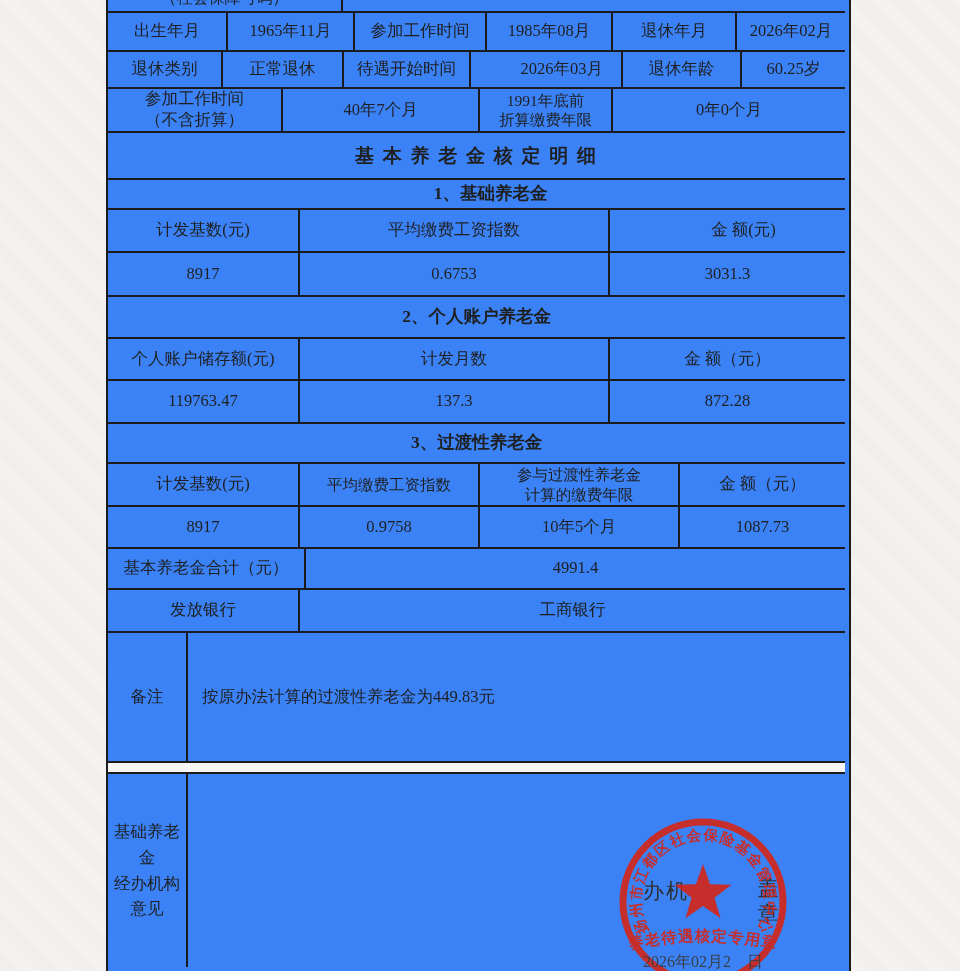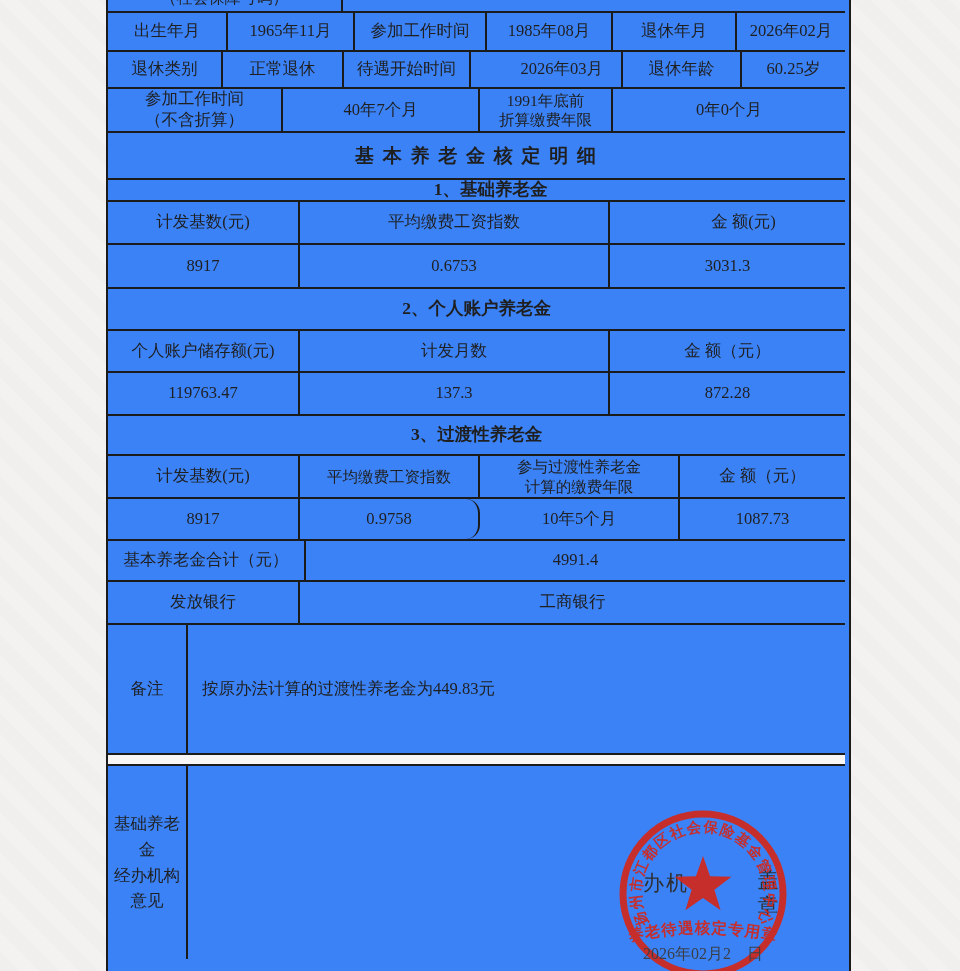--- a/index.html
+++ b/index.html
@@ -85,21 +85,21 @@
       <span>1991年底前</span>
       <span>折算缴费年限</span>
     </div>
     <div class="cell" style="width:232px;">0年0个月</div>
   </div>
 
   <div class="row title-row" style="height:47px;">
     <div class="cell" style="width:737px;">基 本 养 老 金 核 定 明 细</div>
   </div>
 
-  <div class="row sec-header" style="height:22px;padding-left:28px;">
+  <div class="row sec-header" style="height:30px;padding-left:28px;">
     <div class="cell" style="width:737px;">1、基础养老金</div>
   </div>
   <div class="row" style="height:43px;">
     <div class="cell" style="width:192px;">计发基数(元)</div>
     <div class="cell" style="width:310px;">平均缴费工资指数</div>
     <div class="cell" style="width:235px;padding-left:32px;">金 额(元)</div>
   </div>
   <div class="row" style="height:44px;">
     <div class="cell" style="width:192px;">8917</div>
     <div class="cell" style="width:310px;">0.6753</div>
@@ -127,21 +127,21 @@
     <div class="cell" style="width:192px;">计发基数(元)</div>
     <div class="cell" style="width:180px;font-size:15.5px;">平均缴费工资指数</div>
     <div class="cell two-line" style="width:200px;font-size:15.5px;">
       <span>参与过渡性养老金</span>
       <span>计算的缴费年限</span>
     </div>
     <div class="cell" style="width:165px;">金 额（元）</div>
   </div>
   <div class="row" style="height:42px;">
     <div class="cell" style="width:192px;">8917</div>
-    <div class="cell" style="width:180px;border-radius:14px;">0.9758</div>
+    <div class="cell" style="width:180px;">0.9758</div>
     <div class="cell" style="width:200px;">10年5个月</div>
     <div class="cell" style="width:165px;">1087.73</div>
   </div>
 
   <div class="row" style="height:41px;">
     <div class="cell" style="width:200px;">基本养老金合计（元）</div>
     <div class="cell" style="width:545px;">4991.4</div>
   </div>
 
   <div class="row" style="height:43px;">

